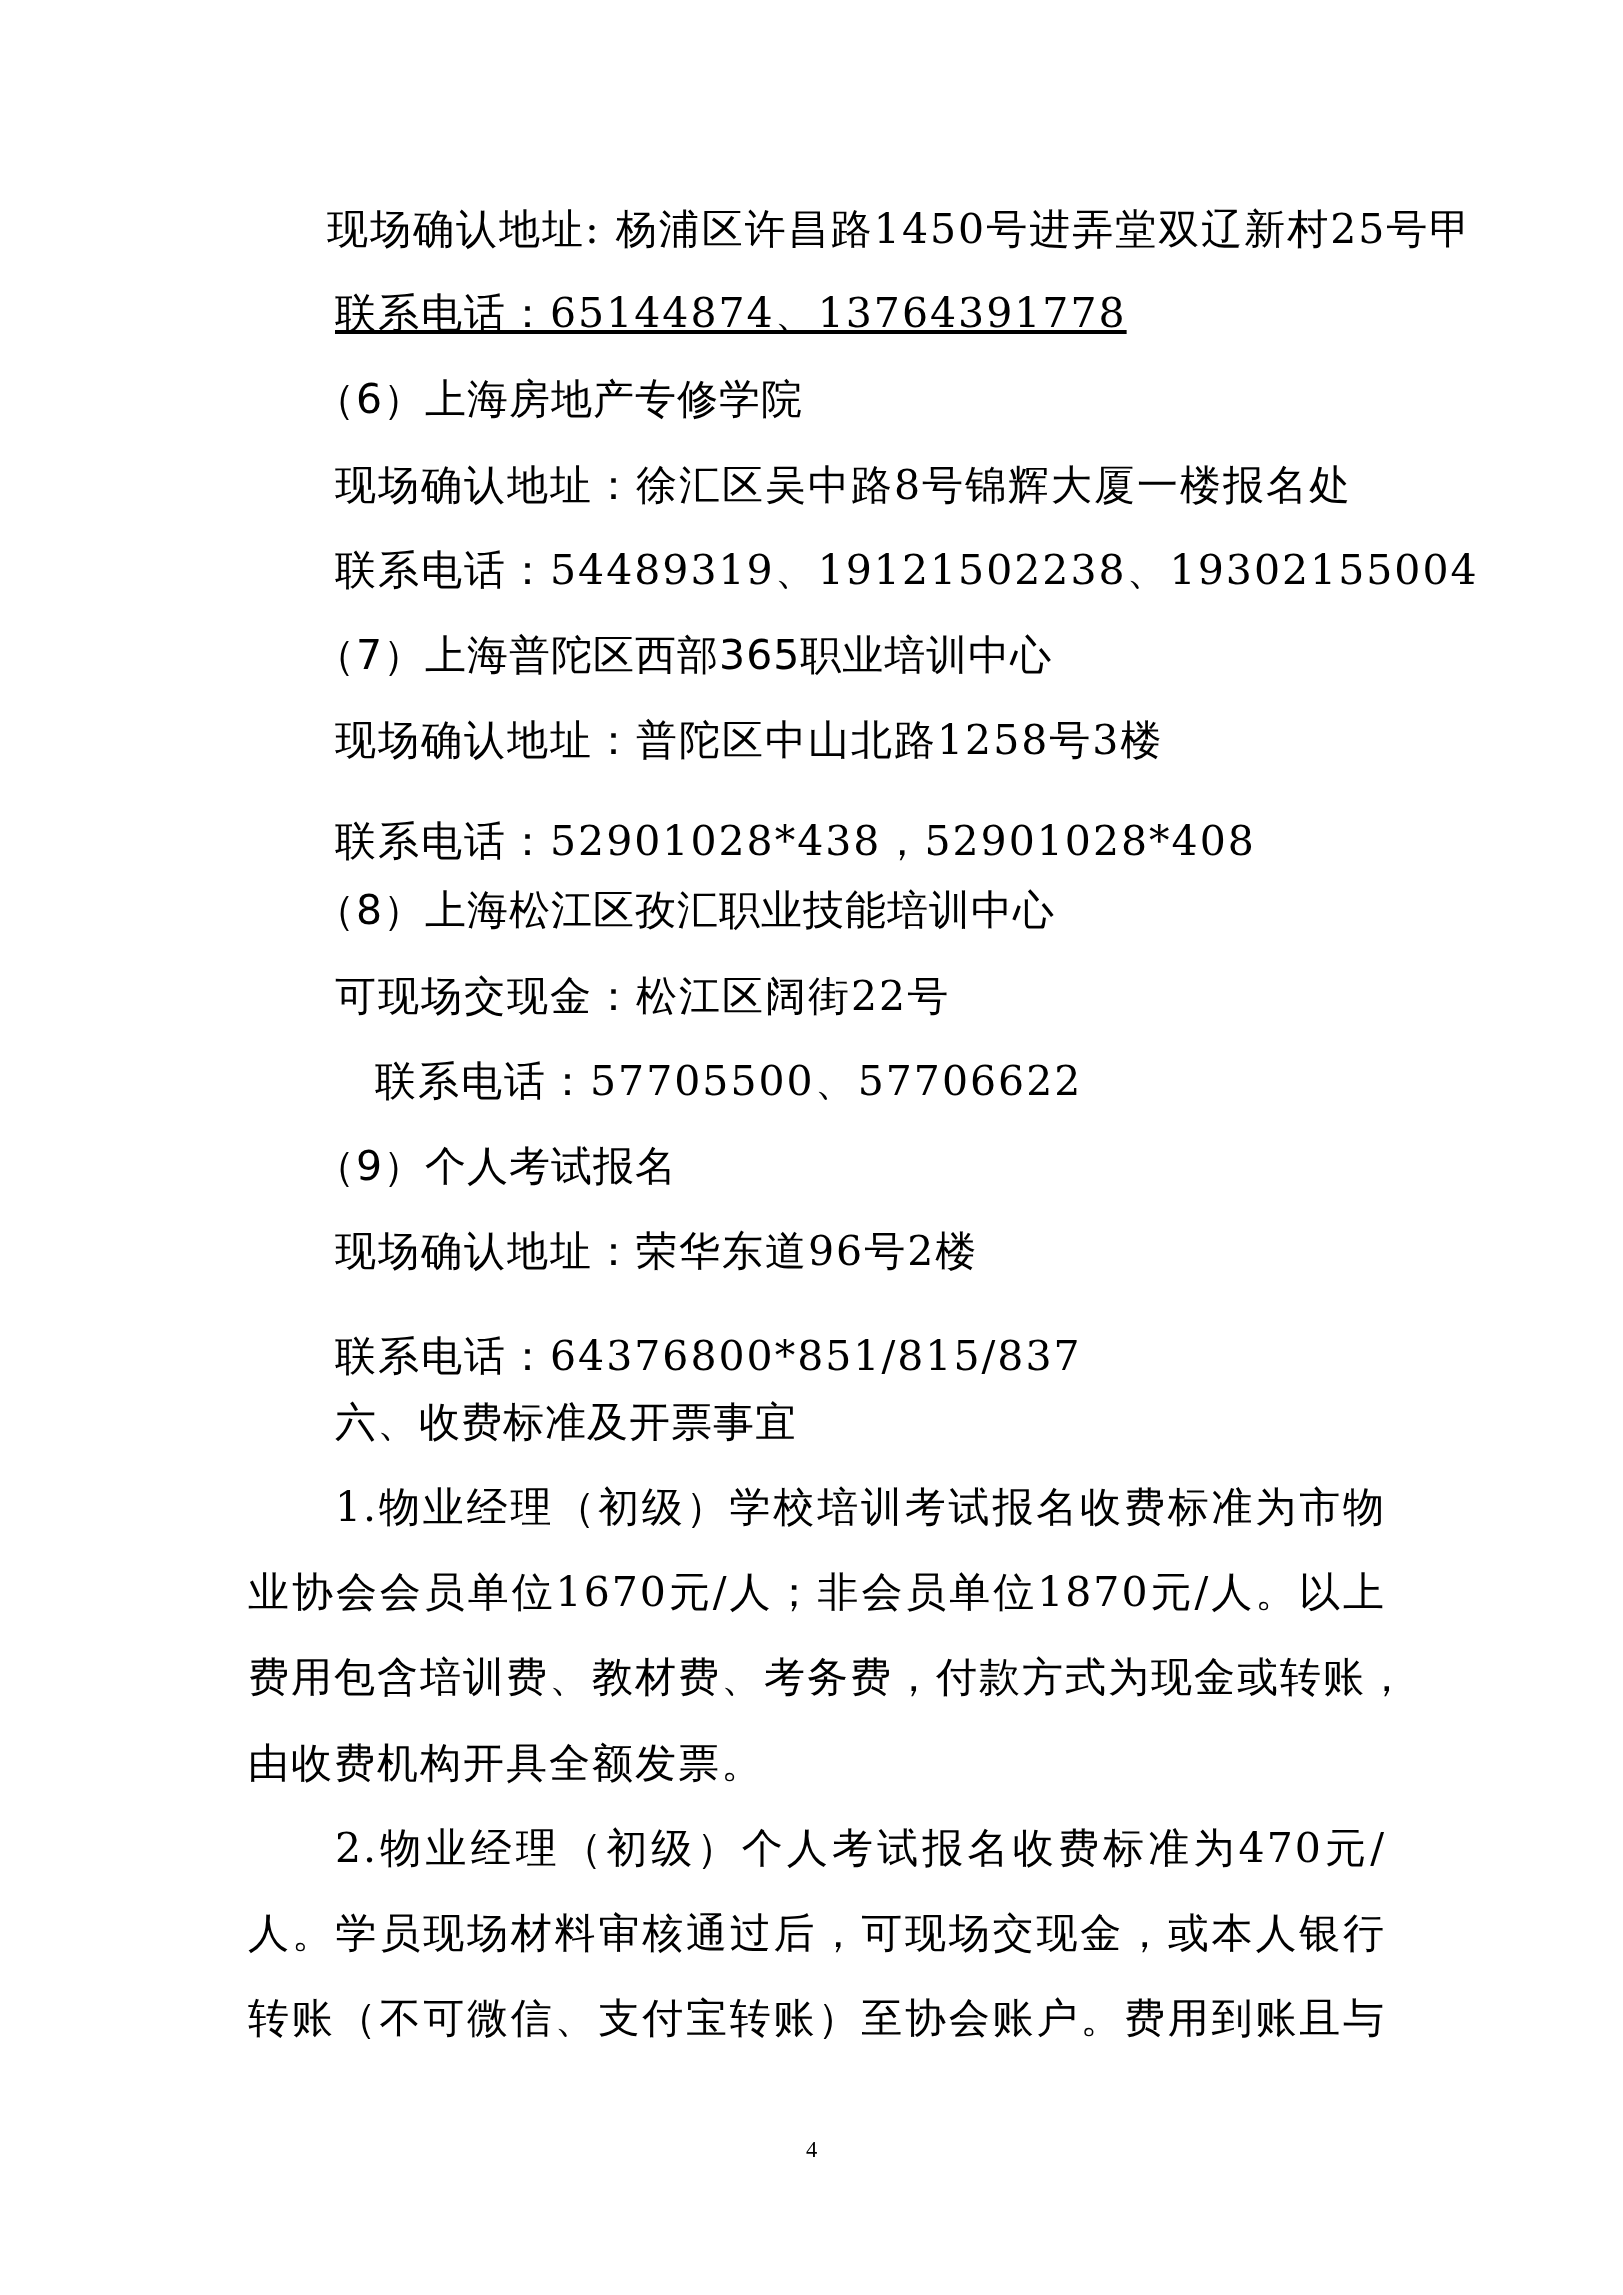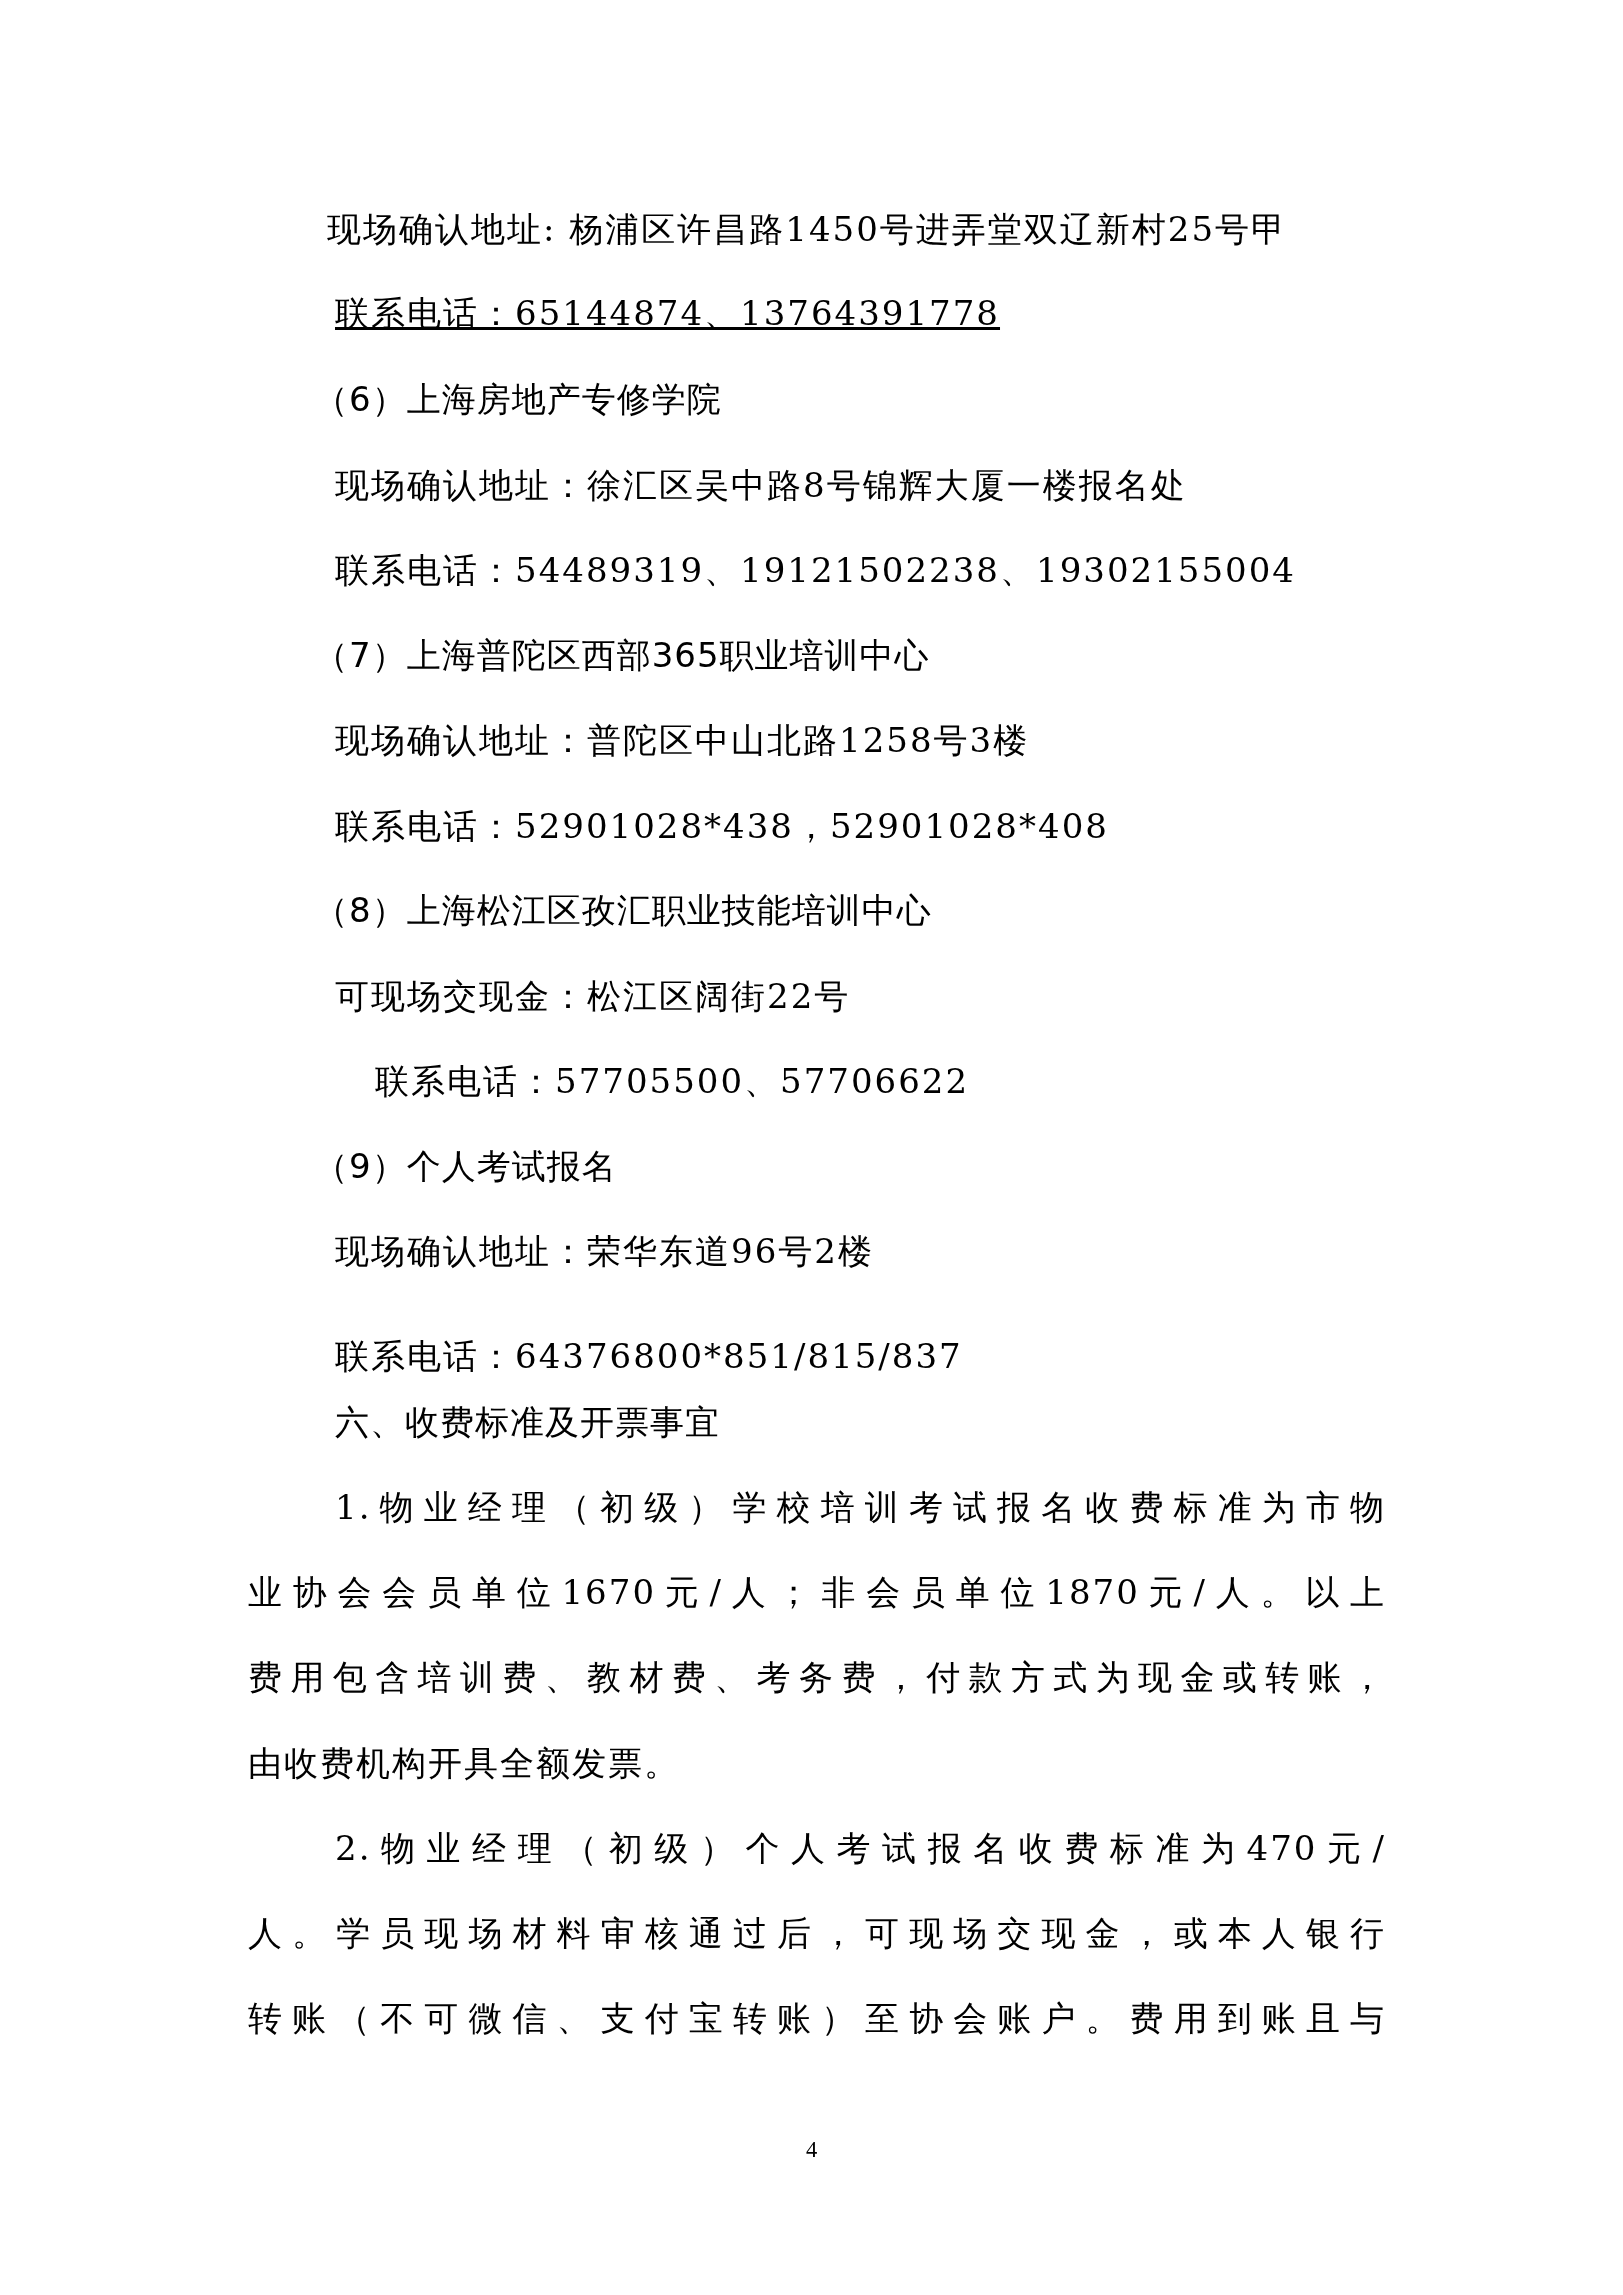--- a/index.html
+++ b/index.html
@@ -17,21 +17,21 @@
   }
   .page {
     position: absolute;
     left: 248px;
     top: 204px;
     width: 1138px;
   }
   .line {
     position: absolute;
     left: 0;
-    font-size: 34px;
+    font-size: 41px;
     line-height: 51px;
     white-space: nowrap;
     letter-spacing: 2px;
   }
   .ind { left: 87px; }
   .ind-first { left: 79px; }
   .heading {
     font-weight: normal;
     font-family: "DejaVu Sans", "Liberation Sans", sans-serif;
     letter-spacing: 1px;
@@ -64,21 +64,21 @@
 <div class="page">
   <div class="line ind-first" style="top:0px;">现场确认地址: 杨浦区许昌路1450号进弄堂双辽新村25号甲</div>
   <div class="line ind" style="top:84px;text-decoration:underline;">联系电话：65144874、13764391778</div>
 
   <div class="line heading heading-sub" style="top:170px;">（6）上海房地产专修学院</div>
   <div class="line ind" style="top:256px;">现场确认地址：徐汇区吴中路8号锦辉大厦一楼报名处</div>
   <div class="line ind" style="top:341px;">联系电话：54489319、19121502238、19302155004</div>
 
   <div class="line heading heading-sub" style="top:426px;">（7）上海普陀区西部365职业培训中心</div>
   <div class="line ind" style="top:511px;">现场确认地址：普陀区中山北路1258号3楼</div>
-  <div class="line ind" style="top:597px;">联系电话：52901028*438，52901028*408</div>
+  <div class="line ind" style="top:612px;">联系电话：52901028*438，52901028*408</div>
 
   <div class="line heading heading-sub" style="top:681px;">（8）上海松江区孜汇职业技能培训中心</div>
   <div class="line ind" style="top:767px;">可现场交现金：松江区阔街22号</div>
   <div class="line ind" style="top:852px;margin-left:40px;">联系电话：57705500、57706622</div>
 
   <div class="line heading heading-sub" style="top:937px;text-align:right;">（9）个人考试报名</div>
   <div class="line ind" style="top:1022px;">现场确认地址：荣华东道96号2楼</div>
   <div class="line ind" style="top:1127px;">联系电话：64376800*851/815/837</div>
 
   <div class="line heading ind" style="top:1193px;">六、收费标准及开票事宜</div>

